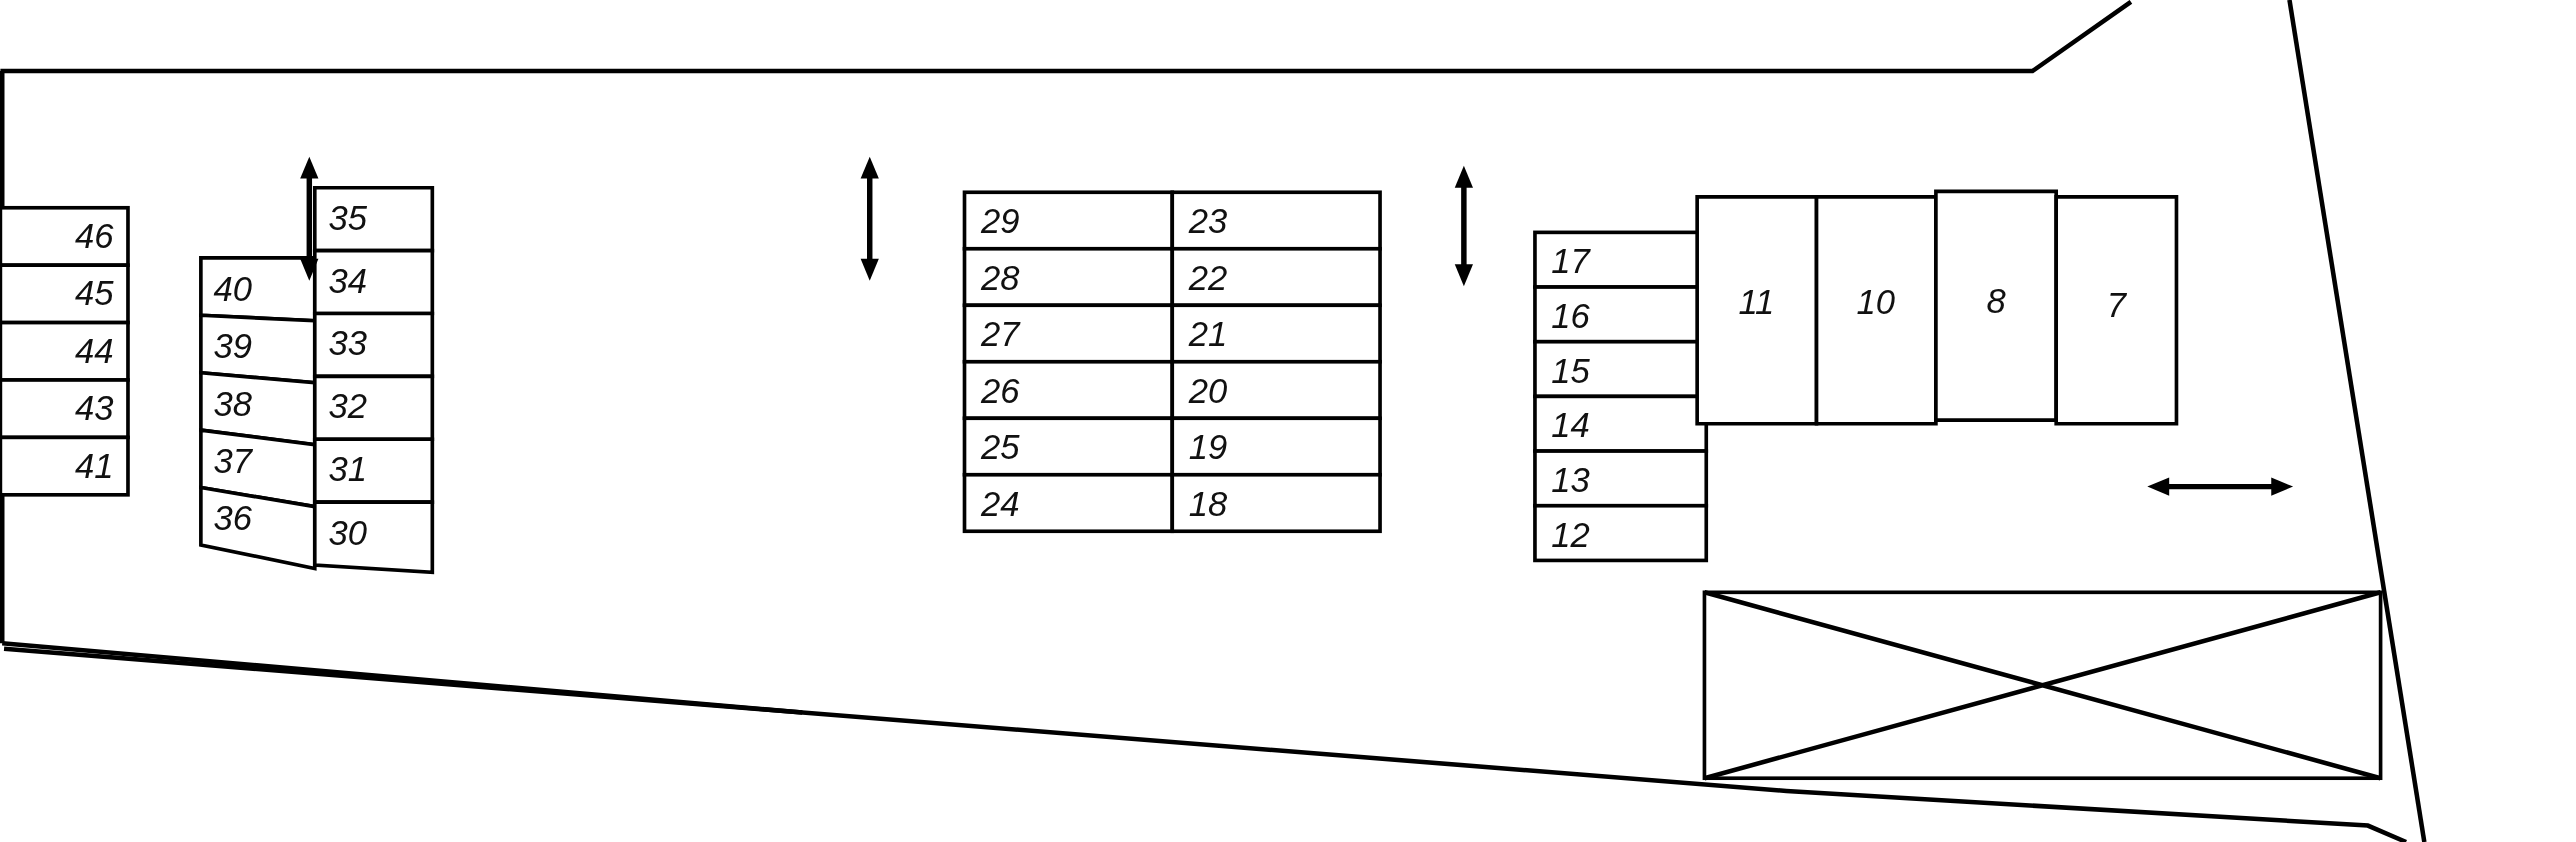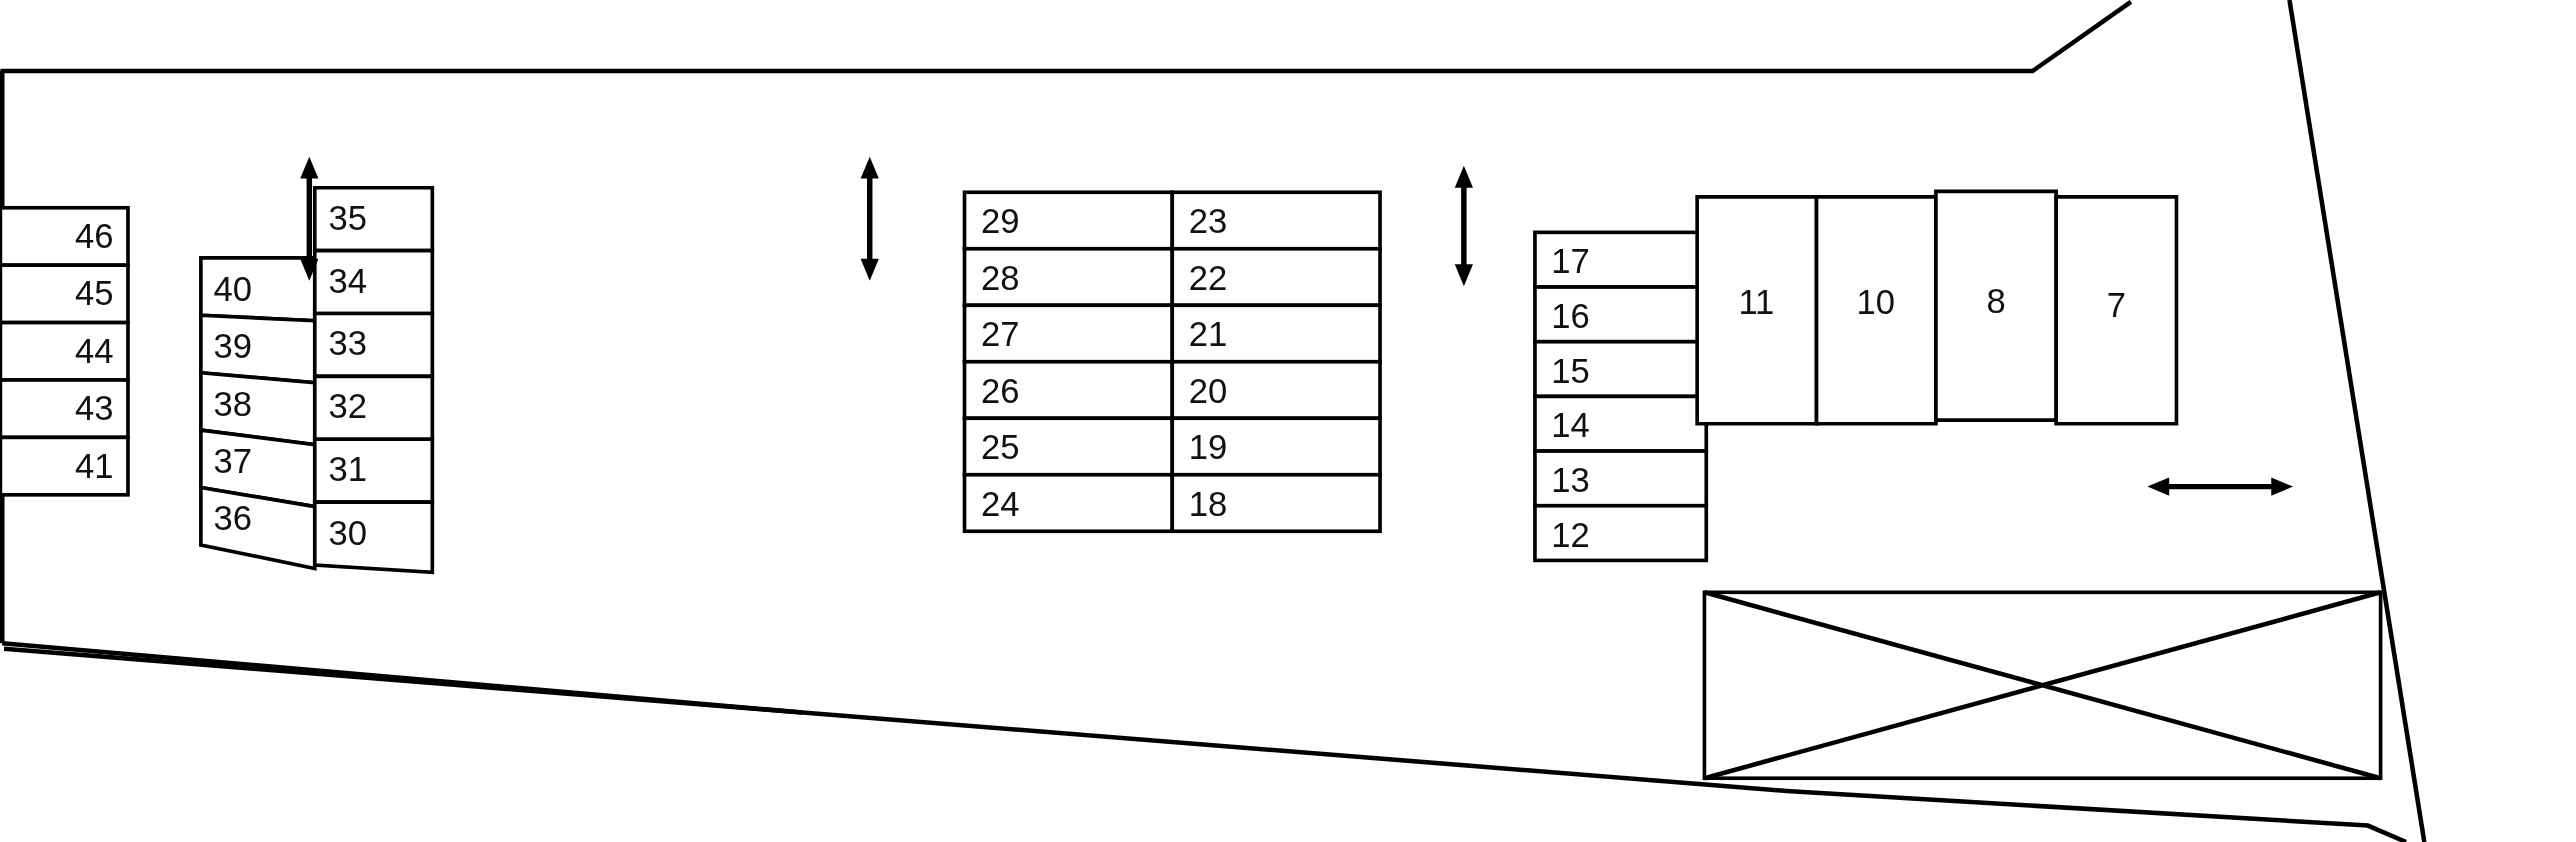--- a/index.html
+++ b/index.html
@@ -9,20 +9,21 @@
   }
   body {
     font-family: "Liberation Sans", sans-serif;
   }
   #plan-root {
     position: relative;
     width: 2576px;
     height: 842px;
     background: #ffffff;
     overflow: hidden;
+    font-style: italic;
   }
   svg.plan {
     display: block;
     width: 2576px;
     height: 842px;
   }
   .stall-rect {
     fill: #ffffff;
     stroke: #000000;
     stroke-width: 4;

